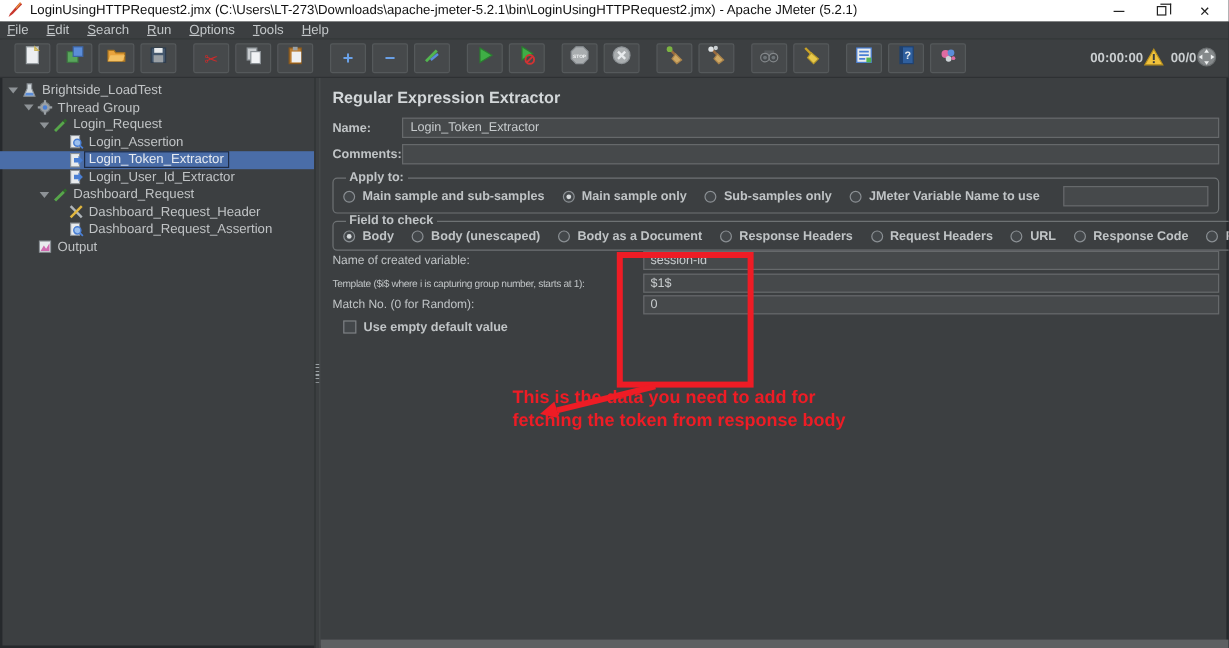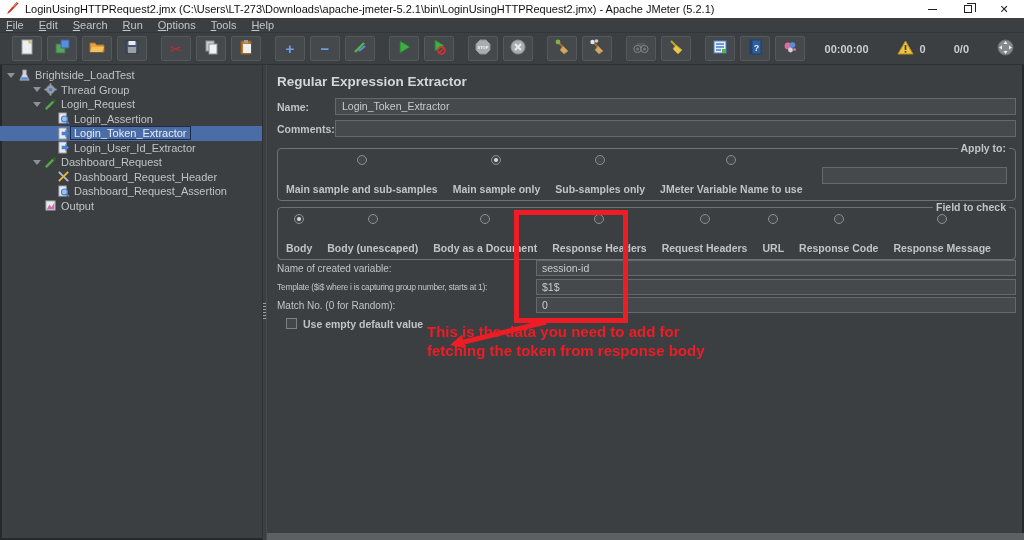--- a/index.html
+++ b/index.html
@@ -25,54 +25,54 @@
   .menubar span { cursor:default; }
   .menubar u { text-decoration:underline; }
 
   
   .toolbar { height:32px; background:#3C3F41; display:flex; align-items:center;
              padding:0 10px 0 12px; gap:5px; border-bottom:1px solid #2e3133; }
   .tbtn { width:30px; height:25px; background:#46494b; border:1px solid #55595b; border-radius:2px;
           display:flex; align-items:center; justify-content:center; flex:none; }
   .gap { margin-left:9px; }
   .tbtn .g { font-weight:bold; font-size:15px; line-height:1; }
-  .tright { margin-left:auto; display:flex; align-items:center; gap:28px;
+  .tright { margin-left:auto; display:flex; align-items:center; gap:0;
             color:#caced0; font-size:11px; font-weight:bold; }
 
   
   .workspace { display:flex; height:475px; position:relative; }
   .tree { width:262px; flex:none; padding-top:3px; overflow:hidden; }
   .trow { height:14.5px; display:flex; align-items:center; font-size:11px; color:#c0c3c5;
           white-space:nowrap; }
-  .lv0{padding-left:4px}.lv1{padding-left:30px}.lv2{padding-left:30px}.lv3{padding-left:43px}
+  .lv0{padding-left:4px}.lv1{padding-left:17px}.lv2{padding-left:30px}.lv3{padding-left:43px}
   .exp { width:13px; flex:none; display:flex; align-items:center; justify-content:center; }
   .exp i { display:block; width:0; height:0; border-left:4px solid transparent;
            border-right:4px solid transparent; border-top:5px solid #8d9296; }
   .ticon { width:15px; height:14px; flex:none; display:flex; align-items:center; justify-content:center; }
   .tlabel { padding:0 3px; }
   .trow.sel { background:#4A6DA8; color:#e6eaf0; }
   .trow.sel .tlabel { outline:1px solid #1f2c45; }
 
   .divider { width:5px; flex:none; background:#3C3F41; border-left:1px solid #2f3234;
              border-right:1px solid #474b4d; position:relative; cursor:col-resize; }
   .divider .grip { position:absolute; left:0px; top:238px; width:3px; height:16px;
              background:repeating-linear-gradient(#9aa0a4 0 1px, transparent 1px 3px); }
 
   
   .main { flex:1; padding:8px 8px 0 10px; position:relative; overflow:hidden; }
   .panel-title { font-size:13.5px; font-weight:bold; color:#d3d7d9; margin:1px 0 9px 0; }
   .nrow { display:flex; align-items:center; margin-bottom:5px; }
   .nlabel { width:58px; flex:none; font-size:10.5px; font-weight:bold; color:#c0c4c6; }
   .field { flex:1; height:17px; background:#46494b; border:1px solid #66696b; color:#c7cbcd;
            font-size:10.5px; line-height:15px; padding:0 6px; }
-  fieldset { border:1px solid #6e7274; border-radius:4px; margin-top:0; padding:0 8px 5px 8px;text-align:right; }
+  fieldset { border:1px solid #6e7274; border-radius:4px; margin-top:0; padding:0 8px 5px 8px; }
   legend { font-size:10.5px; font-weight:bold; color:#c0c4c6; padding:0 3px; margin-left:2px; }
   .radiorow { display:flex; align-items:center; gap:15px; margin-top:1px; font-size:10.5px;
               font-weight:bold; color:#c0c4c6; white-space:nowrap; }
-  .ropt { display:flex; align-items:center; gap:18px;flex-direction:column; }
+  .ropt { display:flex; align-items:center; gap:6px; }
   .radio { width:10px; height:10px; border-radius:50%; background:#43474a; flex:none;
            border:1px solid #8a8f93; position:relative; }
   .radio.on::after { content:""; position:absolute; left:2px; top:2px; width:4px; height:4px;
            border-radius:50%; background:#d7dbdd; }
   .varfield { flex:1; margin-left:4px; min-width:120px; height:17px; }
   .frow { display:flex; align-items:center; height:16px; margin-bottom:2.5px; }
   .frow:first-of-type { margin-top:5px; }
   .flabel { width:259px; flex:none; font-size:10px; font-weight:normal; color:#c0c4c6; white-space:nowrap; }
   .flabel.long { font-size:8.5px; letter-spacing:-0.3px; }
   .fval { flex:1; height:16px; background:#46494b; border:1px solid #66696b; color:#c7cbcd;

